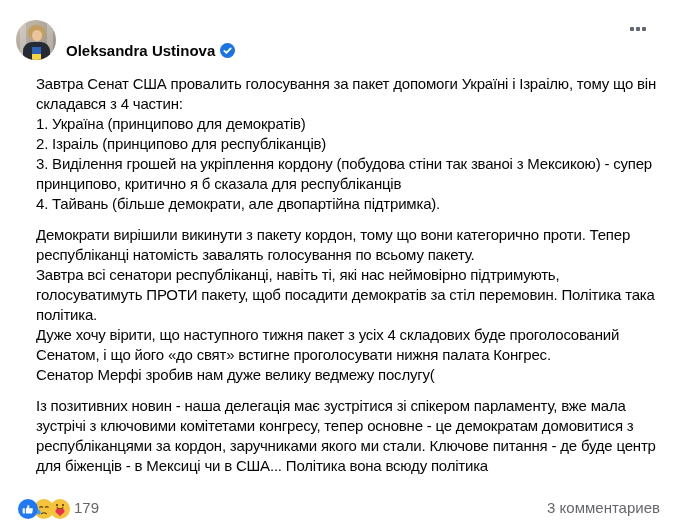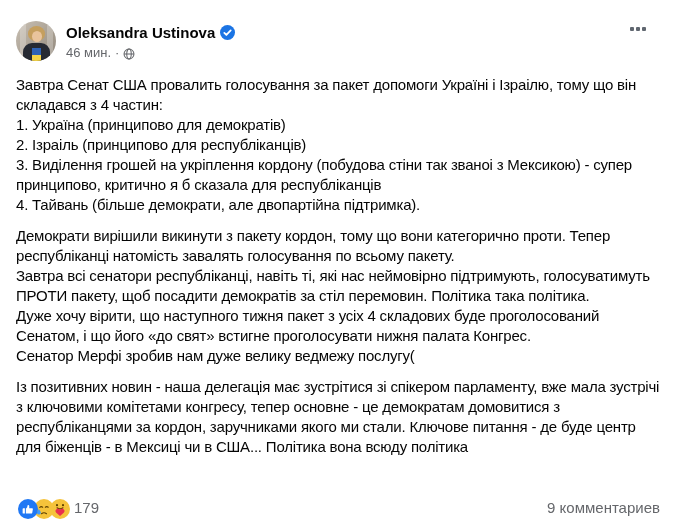--- a/index.html
+++ b/index.html
@@ -32,21 +32,21 @@
   .meta-row .ts { cursor:pointer; }
   .globe { width:12px; height:12px; display:inline-block; margin-top:1px; }
   .more-btn {
     position:absolute; right:4px; top:14px; width:36px; height:30px;
     display:flex; align-items:center; justify-content:center; gap:2.5px;
     border-radius:6px; cursor:pointer;
   }
   .more-btn i { width:3.5px; height:3.5px; background:#606770; display:block; border-radius:1px; }
 
   
-  .body-text { margin-top:14px; }
+  .body-text { margin-top:14px;margin-left:20px; }
   .post-paragraph {
     white-space:pre-wrap; font-size:15px; line-height:20px; letter-spacing:-0.2px;
     color:#050505; margin:0 0 11px 0;
   }
   .post-paragraph:last-child { margin-bottom:0; }
 
   
   .footer {
     position:absolute; left:16px; right:16px; bottom:5px; height:24px;
     display:flex; align-items:center; justify-content:space-between;
@@ -76,31 +76,20 @@
       <span class="flag-blue"></span>
       <span class="flag-yellow"></span>
     </div>
     <div class="header-text">
       <div class="name-row">
         <span class="name">Oleksandra Ustinova</span>
         <span class="badge">
           <svg viewBox="0 0 16 16" width="15" height="15">
             <circle cx="8" cy="8" r="8" fill="#1b74e4"></circle>
             <path d="M4.6 8.4l2.2 2.2 4.6-4.8" stroke="#fff" stroke-width="1.9" fill="none" stroke-linecap="round" stroke-linejoin="round"></path>
-          </svg>
-        </span>
-      </div>
-      <div class="meta-row">
-        <span class="ts">46 мин.</span>
-        <span>·</span>
-        <span class="globe">
-          <svg viewBox="0 0 16 16" width="12" height="12" fill="none" stroke="#65676b" stroke-width="1.4">
-            <circle cx="8" cy="8" r="6.6"></circle>
-            <ellipse cx="8" cy="8" rx="3" ry="6.6"></ellipse>
-            <path d="M1.4 8h13.2"></path>
           </svg>
         </span>
       </div>
     </div>
     <div class="more-btn" title="">
       <i></i>
       <i></i>
       <i></i>
     </div>
   </div>
@@ -140,17 +129,17 @@
           <circle cx="8" cy="8" r="8" fill="#f5c33b"></circle>
           <circle cx="5.6" cy="4.9" r="0.85" fill="#5f4200"></circle>
           <circle cx="10.4" cy="4.9" r="0.85" fill="#5f4200"></circle>
           <path d="M5.6 7q2.4 1.8 4.8 0" stroke="#5f4200" stroke-width="0.9" fill="none" stroke-linecap="round"></path>
           <path d="M8 13.6L5 10.9a1.8 1.8 0 0 1 2.5-2.6l.5.5.5-.5a1.8 1.8 0 0 1 2.5 2.6z" fill="#e9304e"></path>
         </svg>
       </span>
       <span class="rx-count">179</span>
     </div>
     <div class="stats">
-      <span>9 комментариев</span>
+      <span>3 комментариев</span>
     </div>
   </div>
 
 </div>
 
 </body></html>

